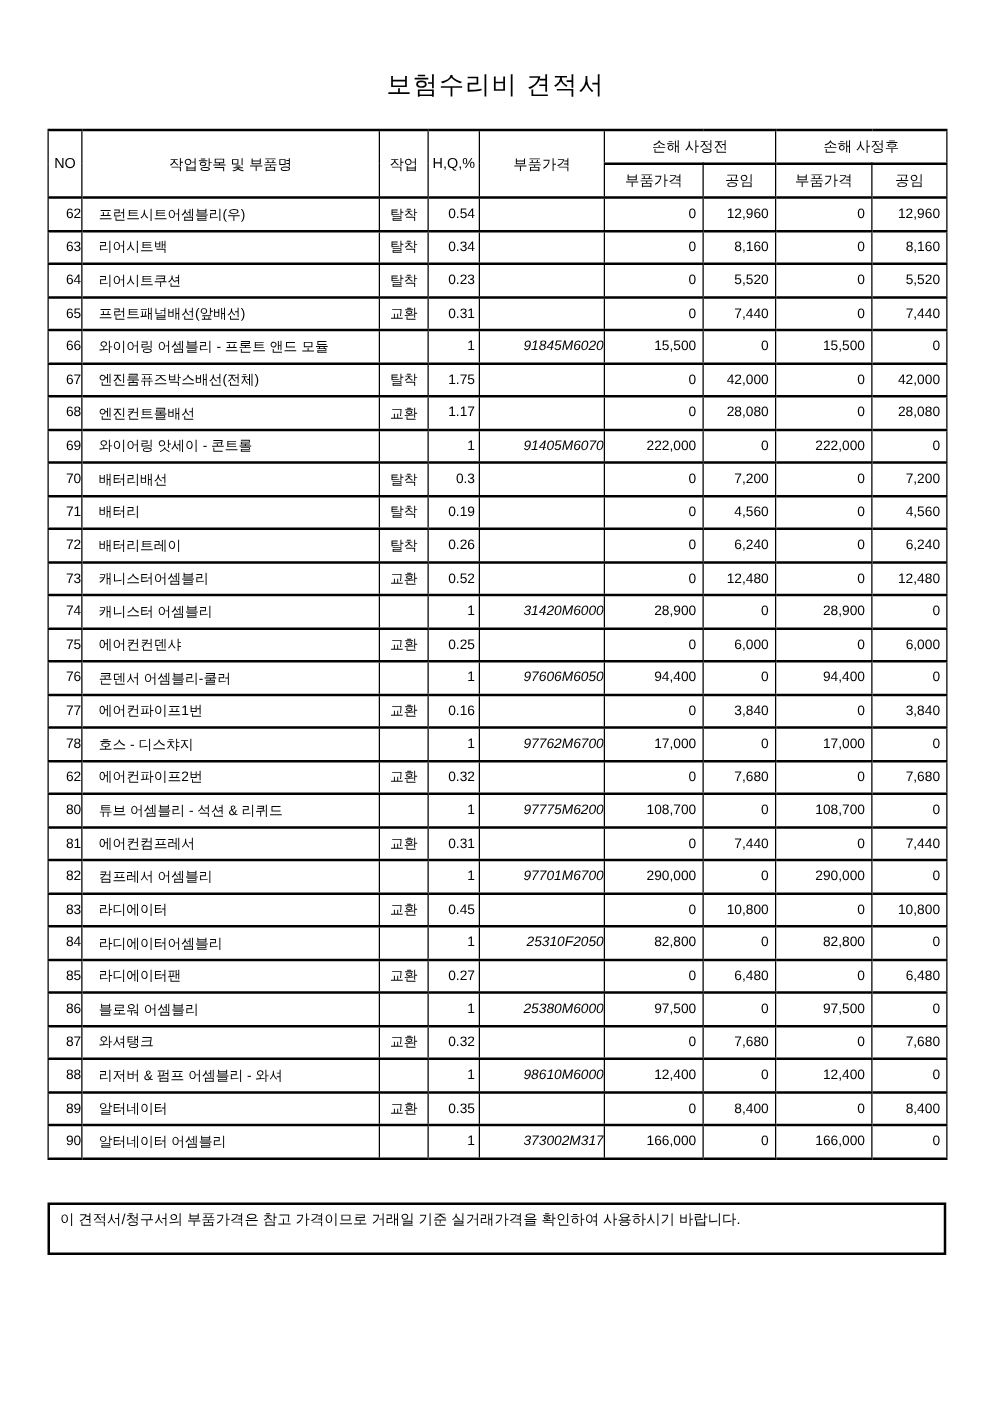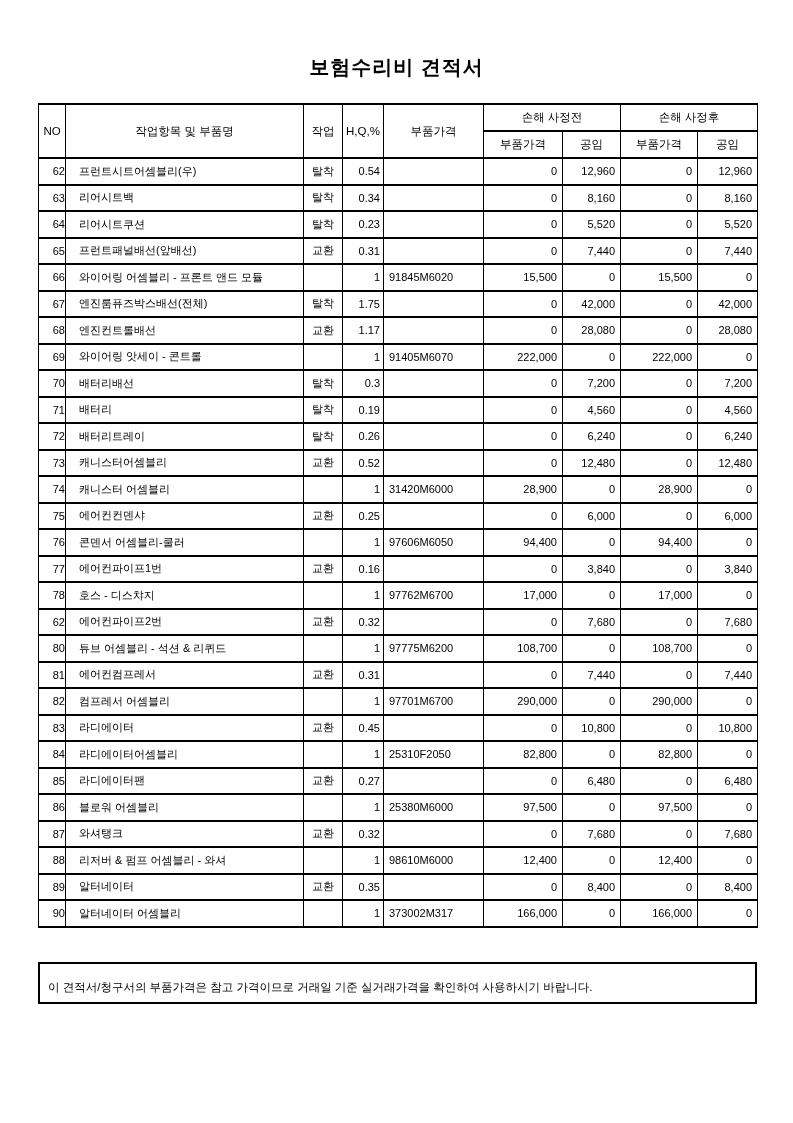--- a/index.html
+++ b/index.html
@@ -13,21 +13,21 @@
     overflow: hidden;
   }
   .doc-title {
     position: absolute;
     top: 54px;
     left: 0;
     width: 100%;
     margin: 0;
     text-align: center;
     font-size: 20px;
-    font-weight: bold;
+    font-weight: normal;
     letter-spacing: 1px;
   }
   table.estimate {
     position: absolute;
     top: 103px;
     left: 38px;
     width: 719px;
     border-collapse: collapse;
     table-layout: fixed;
     font-size: 11px;
@@ -47,32 +47,32 @@
     font-weight: normal;
     font-size: 11.5px;
     text-align: center;
     height: 25px;
   }
   table.estimate tbody td { height: 24.5px; }
   .c-no   { text-align: right; }
   .c-item { text-align: left; padding-left: 13px !important; }
   .c-work { text-align: center; }
   .c-hq   { text-align: right; padding-right: 3px !important; }
-  .c-code { text-align: left; padding-left: 5px !important; }
+  .c-code { text-align: right; padding-left: 5px !important; font-style: italic; }
   .c-num  { text-align: right; padding-right: 5px !important; }
   .notice-box {
     position: absolute;
     left: 38px;
     top: 962px;
     width: 719px;
     height: 42px;
     border: 2px solid #000;
     box-sizing: border-box;
     font-size: 11.5px;
-    padding: 16px 6px 0 8px;
+    padding: 4px 6px 0 8px;
   }
   .footer-title {
     position: absolute;
     top: 1015px;
     left: 0;
     width: 100%;
     text-align: center;
     font-size: 14px;
     font-weight: bold;
   }

